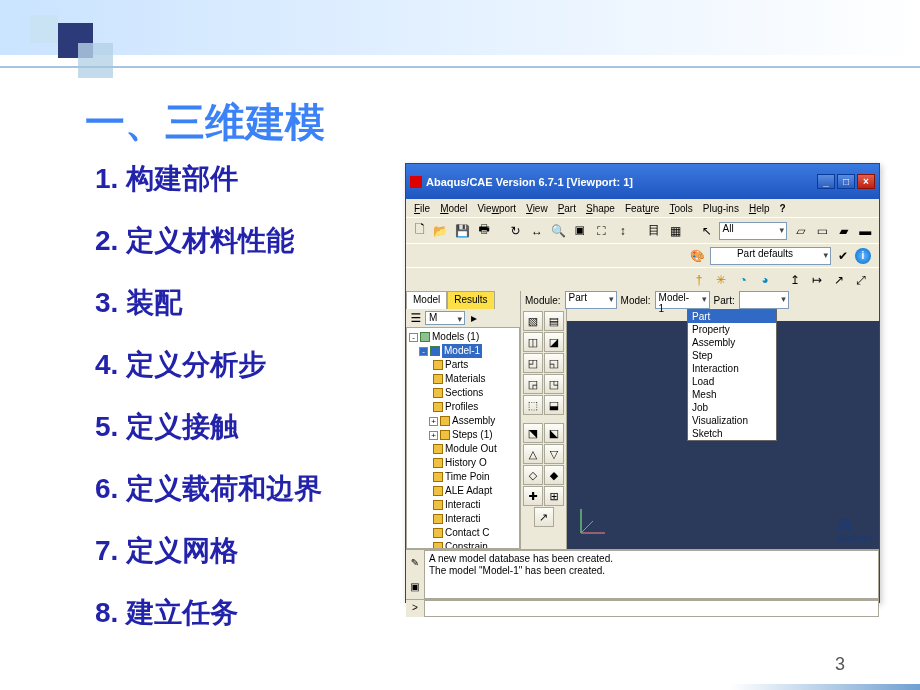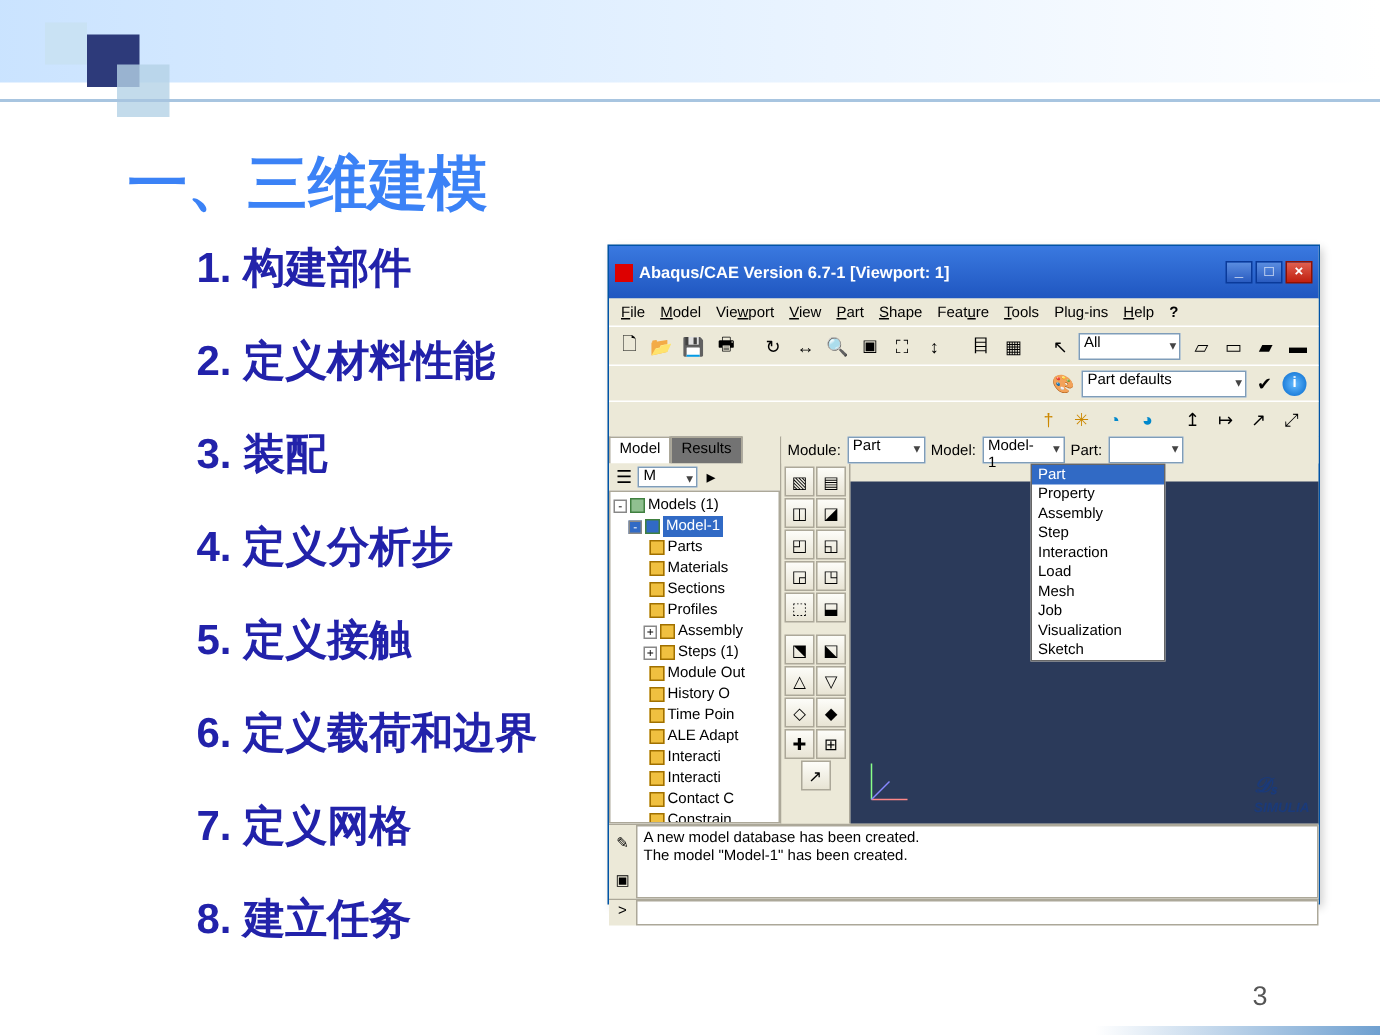--- a/index.html
+++ b/index.html
@@ -6,21 +6,21 @@
     body { width: 920px; height: 690px; background: #fff; position: relative; overflow: hidden; }
     .bg-top { position: absolute; top: 0; left: 0; width: 920px; height: 55px; background: linear-gradient(to right, rgba(150,200,255,0.5), rgba(255,255,255,0.3)); }
     .bg-squares { position: absolute; top: 15px; left: 30px; width: 80px; height: 70px; }
     .sq { position: absolute; }
     .sq1 { width: 35px; height: 35px; background: #2d3a7a; top: 8px; left: 28px; }
     .sq2 { width: 35px; height: 35px; background: rgba(180,210,230,0.8); top: 28px; left: 48px; }
     .sq3 { width: 28px; height: 28px; background: rgba(200,225,240,0.7); top: 0px; left: 0px; }
     .bg-line { position: absolute; top: 66px; left: 0; width: 920px; height: 2px; background: #a8c5e0; }
     .slide-title { position: absolute; top: 95px; left: 85px; font-size: 40px; color: #3b82f6; font-weight: bold; }
     .slide-list { position: absolute; top: 160px; left: 95px; }
-    .slide-list li { list-style: none; font-size: 28px; color: #2222aa; font-weight: bold; margin-bottom: 24px; margin-left: 36px; }
+    .slide-list li { list-style: none; font-size: 28px; color: #2222aa; font-weight: bold; margin-bottom: 24px; }
     .page-num { position: absolute; bottom: 15px; right: 75px; font-size: 18px; color: #555; }
     .page-deco { position: absolute; bottom: 0; right: 0; width: 190px; height: 6px; background: linear-gradient(to right, rgba(160,200,240,0), #6fa0d0); }
 
     .app-window { position: absolute; top: 163px; left: 405px; width: 475px; height: 440px; border: 1px solid #0053a6; background: #ece9d8; font-size: 10px; box-shadow: 2px 2px 6px rgba(0,0,0,.2); }
     .titlebar { height: 35px; background: linear-gradient(to bottom, #3a79e0, #1f56c0); color: #fff; display: flex; align-items: center; padding: 0 4px; font-weight: bold; font-size: 11px; }
     .titlebar .icon { width:12px; height:12px; background:#d00; margin-right:4px; display:inline-block; }
     .win-btns { margin-left: auto; display: flex; gap: 2px; }
     .wb { width: 18px; height: 15px; background: linear-gradient(#5a8de0,#2a5cc0); border:1px solid #0a3a9a; color:#fff; text-align:center; line-height:13px; font-size:10px; }
     .wb.close { background: linear-gradient(#e06050,#c02010); border-color:#901000; }
     .menubar { height: 18px; background: #ece9d8; display: flex; align-items: center; padding: 0 4px; gap: 2px; font-size: 10px; color: #000; }
@@ -30,21 +30,21 @@
     .toolbar1 { height: 26px; }
     .toolbar2 { height: 24px; justify-content: flex-end; padding-right: 8px; }
     .toolbar3 { height: 24px; justify-content: flex-end; padding-right: 8px; }
     .tbtn { width: 20px; height: 20px; border: 1px solid transparent; display: flex; align-items: center; justify-content: center; font-size: 12px; }
     .tsel { height: 18px; font-size: 10px; border: 1px solid #7f9db9; background: #fff; padding: 0 14px 0 3px; position: relative; }
     .tsel::after { content:'▾'; position:absolute; right:2px; top:2px; font-size:9px; color:#444; }
     .info-btn { width:16px;height:16px;border-radius:50%;background:radial-gradient(#6bf,#06c);color:#fff;text-align:center;line-height:16px;font-weight:bold; }
     .body-area { display: flex; height: calc(100% - 20px - 18px - 26px - 24px - 24px - 50px - 18px); }
     .left-panel { width: 115px; background: #ece9d8; border-right: 1px solid #aca899; display:flex; flex-direction:column; }
     .tabs { display: flex; height: 18px; }
-    .tab { padding: 2px 6px; border: 1px solid #aca899; background: #737373; font-size:10px; border-bottom:none; }
+    .tab { padding: 2px 6px; border: 1px solid #aca899; background: #fde047; font-size:10px; border-bottom:none; }
     .tab.active { background:#fff; }
     .tree-wrap { flex:1; background:#fff; border:1px solid #aca899; margin:0; overflow:hidden; }
     .tree-toolbar { height:18px; background:#ece9d8; display:flex; align-items:center; padding:0 3px; gap:2px; }
     .tree { font-size:10px; padding: 2px; line-height: 14px; }
     .tree-item { white-space: nowrap; display:flex; align-items:center; gap:2px; }
     .tree-item.sel span { background:#316ac5; color:#fff; padding:0 2px; }
     .ti-ico { width:10px; height:10px; display:inline-block; background:#f0c040; border:1px solid #a07000; }
     .ti-ico.b { background:#90c090; border-color:#408040; }
     .expander { width:9px; height:9px; border:1px solid #888; text-align:center; line-height:7px; font-size:8px; background:#fff; }
     .center-area { flex:1; display:flex; position: relative; }
@@ -132,21 +132,21 @@
     <div class="tbtn">↖</div>
     <div class="tsel" style="width:70px;">All</div>
     <div style="flex:1"></div>
     <div class="tbtn">▱</div>
     <div class="tbtn">▭</div>
     <div class="tbtn">▰</div>
     <div class="tbtn">▬</div>
   </div>
   <div class="toolbar2">
     <div class="tbtn">🎨</div>
-    <div class="tsel" style="width:110px;">Part defaults</div>
+    <div class="tsel" style="width:121px;text-align:center;">Part defaults</div>
     <div class="tbtn">✔</div>
     <div class="info-btn">i</div>
   </div>
   <div class="toolbar3">
     <div class="tbtn" style="color:#c80">†</div>
     <div class="tbtn" style="color:#c80">✳</div>
     <div class="tbtn" style="color:#08c">◔</div>
     <div class="tbtn" style="color:#08c">◕</div>
     <div style="width:6px"></div>
     <div class="tbtn">↥</div>

